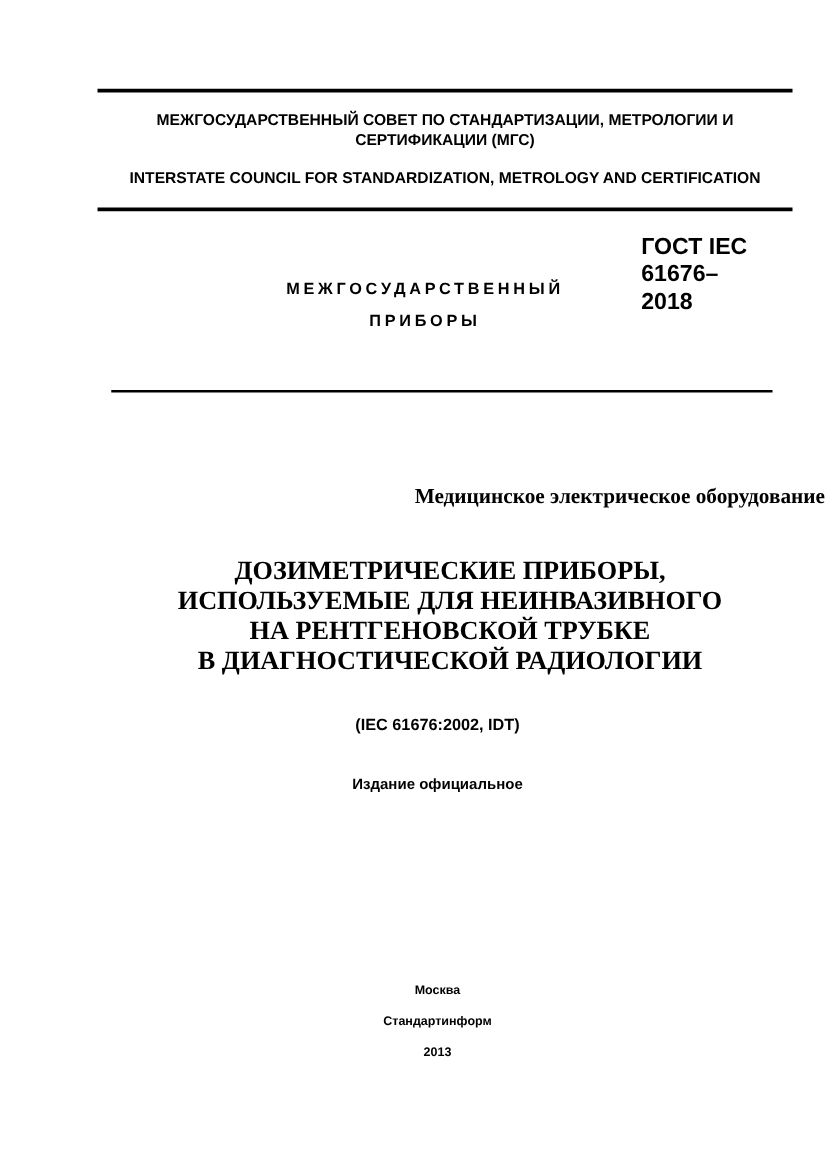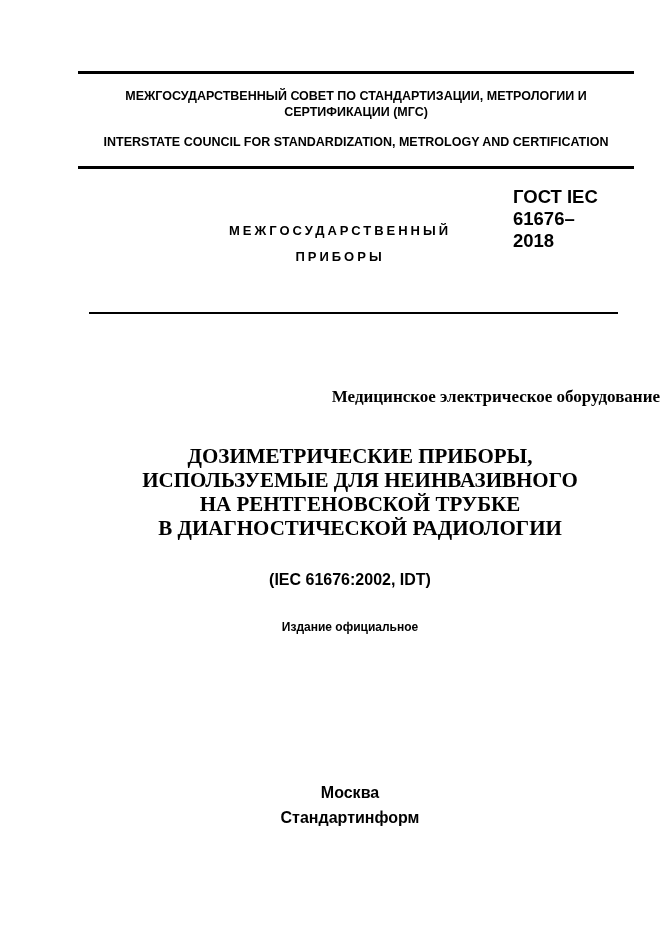--- a/index.html
+++ b/index.html
@@ -7,23 +7,23 @@
     .rule { position: absolute; background: #000; }
     .sans { font-family: "Liberation Sans", sans-serif; font-weight: bold; }
     .serif { font-family: "Liberation Serif", serif; font-weight: bold; }
     .block { position: absolute; text-align: center; }
     #council-ru { left: 78px; width: 556px; top: 88px; font-size: 12.5px; line-height: 16px; }
     #council-en { left: 78px; width: 556px; top: 134px; font-size: 12.5px; line-height: 16px; }
     #std-type { left: 200px; width: 280px; top: 218px; font-size: 13px; line-height: 26px; letter-spacing: 3px; }
     #gost-num { position: absolute; left: 513px; top: 186px; font-size: 18.5px; line-height: 22px; text-align: left; }
     #subtitle { left: 60px; width: 600px; top: 387px; font-size: 17px; line-height: 20px; text-align: right; }
     #title { left: 60px; width: 600px; top: 444px; font-size: 21px; line-height: 24px; }
-    #ref { left: 250px; width: 200px; top: 572px; font-size: 16px; line-height: 16px; }
+    #ref { left: 250px; width: 200px; top: 572px; font-size: 13px; line-height: 16px; }
     #edition { left: 250px; width: 200px; top: 619px; font-size: 12px; line-height: 16px; }
-    #imprint { left: 250px; width: 200px; top: 780px; font-size: 16px; line-height: 25px; }
+    #imprint { left: 250px; width: 200px; top: 780px; font-size: 10px; line-height: 25px; }
     .line { display: block; }
   </style>
 </head>
 <body>
 
 <div class="rule" style="left:78px; top:71px; width:556px; height:3px;"></div>
 
 <div class="block sans" id="council-ru">
   <span class="line">МЕЖГОСУДАРСТВЕННЫЙ СОВЕТ ПО СТАНДАРТИЗАЦИИ, МЕТРОЛОГИИ И</span>
   <span class="line">СЕРТИФИКАЦИИ (МГС)</span>
@@ -57,13 +57,14 @@
   <span class="line">В ДИАГНОСТИЧЕСКОЙ РАДИОЛОГИИ</span>
 </div>
 
 <div class="block sans" id="ref">(IEC 61676:2002, IDT)</div>
 
 <div class="block sans" id="edition">Издание официальное</div>
 
 <div class="block sans" id="imprint">
   <span class="line">Москва</span>
   <span class="line">Стандартинформ</span>
+  <span class="line">2013</span>
 </div>
 
 </body></html>

